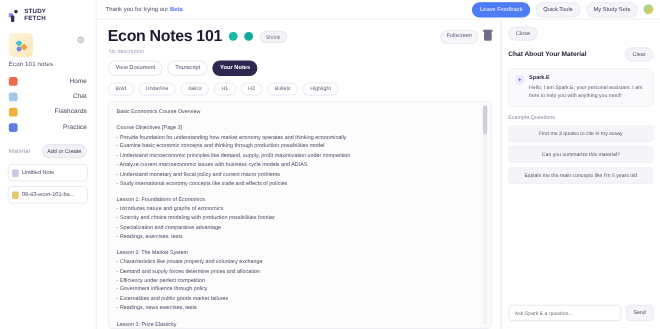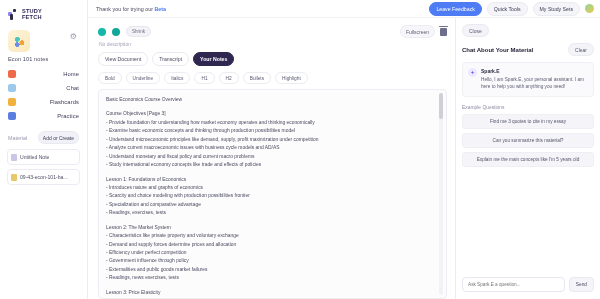--- a/index.html
+++ b/index.html
@@ -246,20 +246,21 @@
         <span class="pill">My Study Sets</span>
         <span class="avatar"></span>
       </div>
     </div>
 
     <div class="content-pane">
 
       <div class="notes-col">
         <div class="title-row">
           <div class="title-left">
+            <span class="doc-title">Econ Notes 101</span>
             <span class="badge-dot badge-a"></span>
             <span class="badge-dot badge-b"></span>
             <span class="shrink-pill">Shrink</span>
           </div>
           <div class="title-right">
             <span class="fs-pill">Fullscreen</span>
             <span class="trash"></span>
           </div>
         </div>
 

